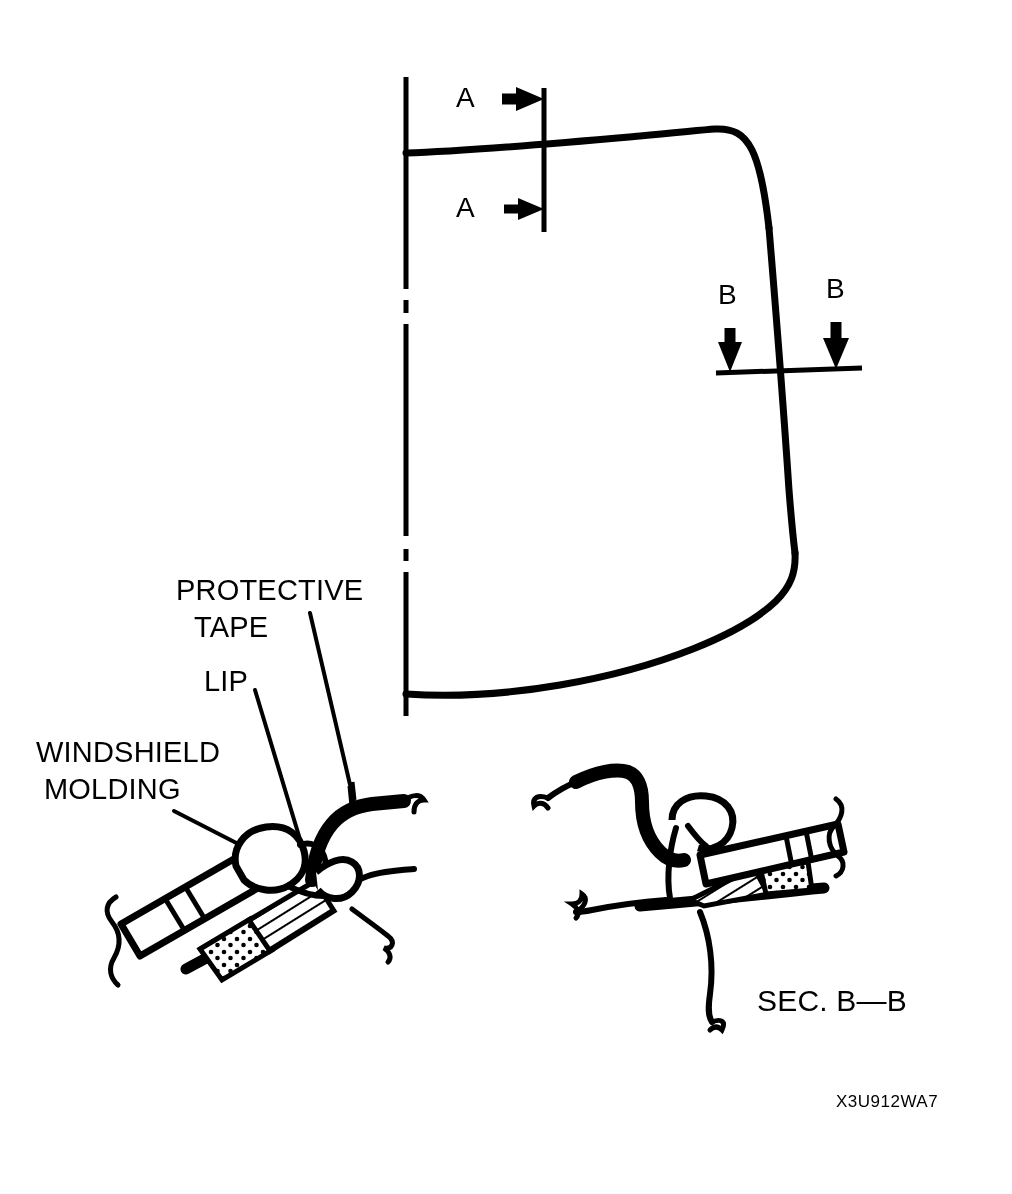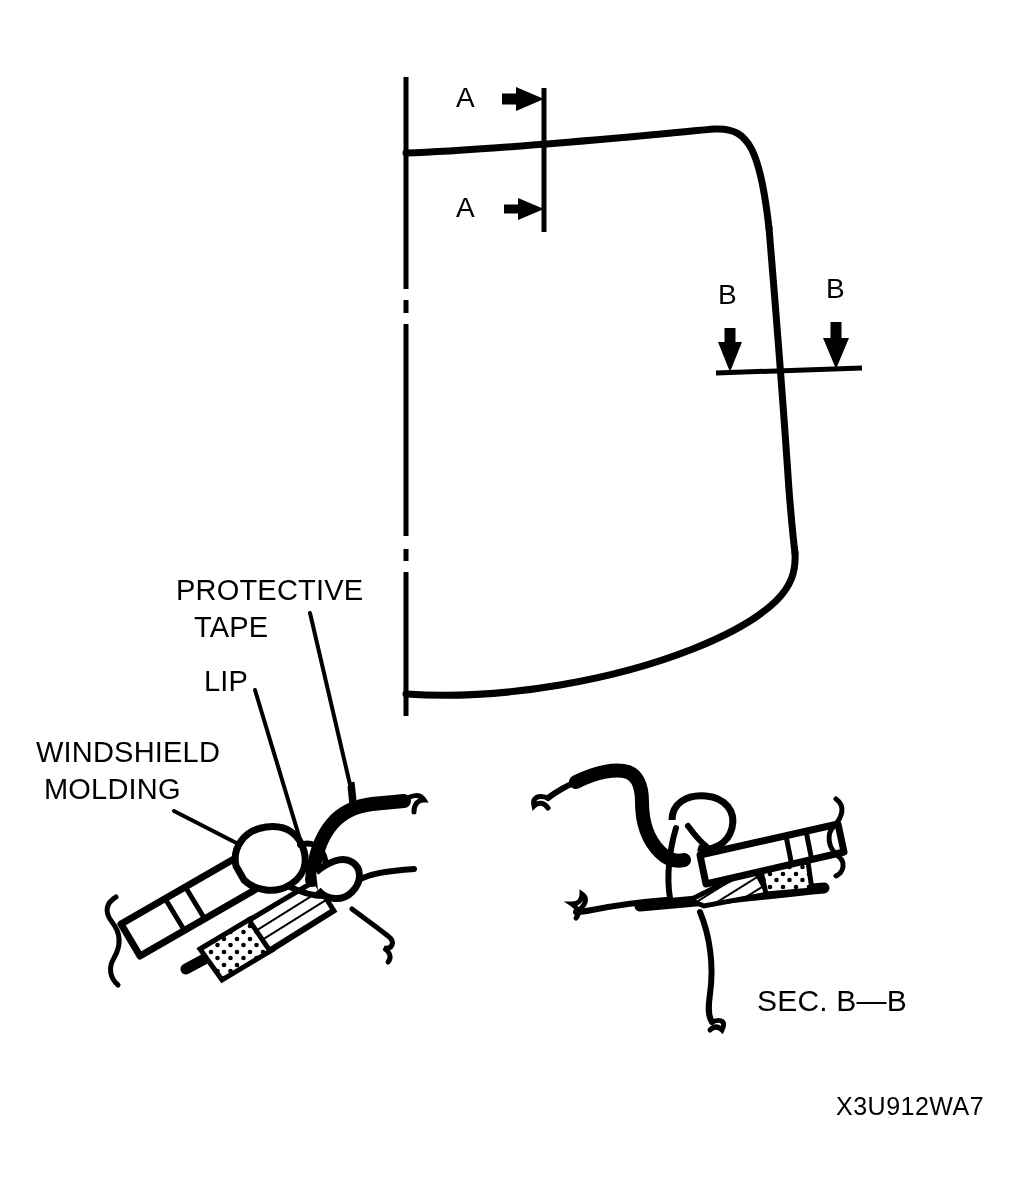--- a/index.html
+++ b/index.html
@@ -40,21 +40,21 @@
   .lbl-part {
     font-size: 29px;
     font-weight: 400;
   }
   .lbl-caption {
     font-size: 30px;
     font-weight: 400;
     text-align: right;
   }
   .lbl-code {
-    font-size: 25px;
+    font-size: 17px;
     font-weight: 400;
     letter-spacing: 0.5px;
   }
 </style>
 </head>
 <body>
 
 <div id="page">
 
   <svg id="diagram-svg" viewBox="0 0 1012 1194">

